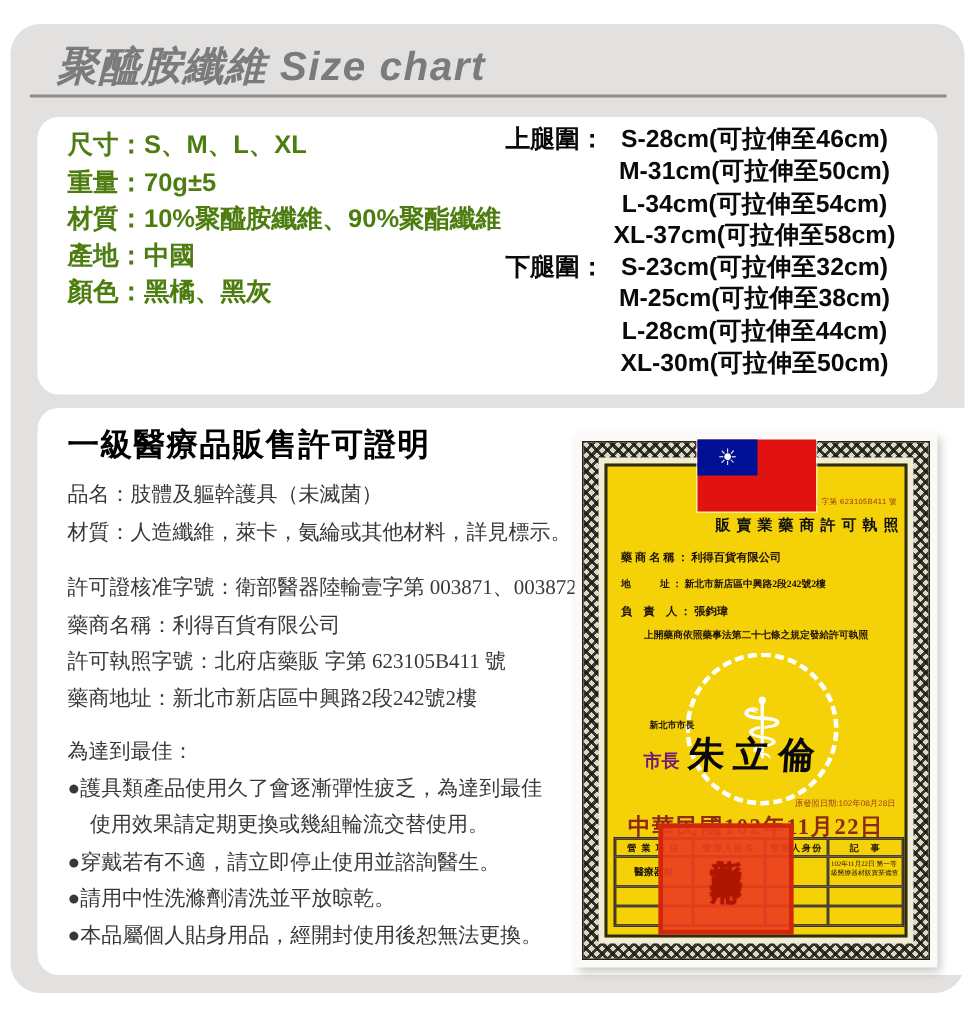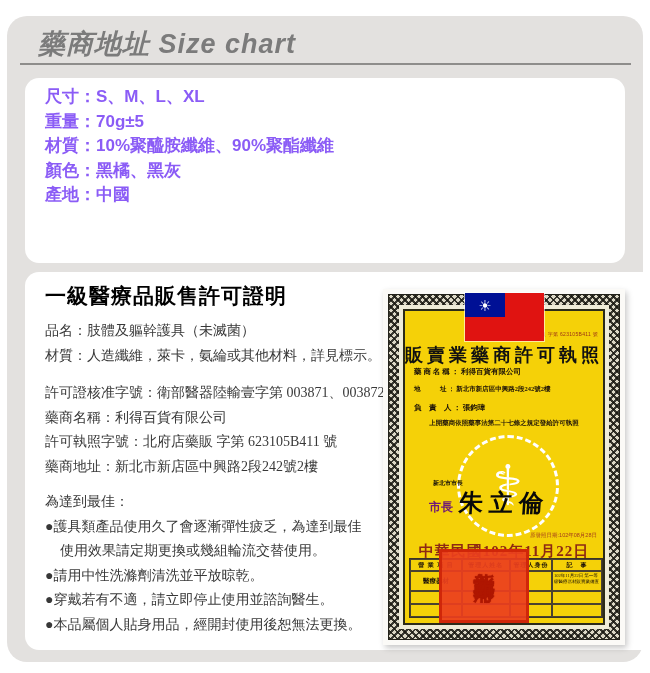--- a/index.html
+++ b/index.html
@@ -10,21 +10,21 @@
   }
   .panel{position:absolute;left:7px;top:16px;width:636px;height:646px;
     background:#e3e1df;border-radius:20px;}
   .header-title{position:absolute;left:38px;top:26px;font-size:27px;font-weight:bold;
     font-style:italic;color:#7b7b7b;letter-spacing:1px;}
   .header-rule{position:absolute;left:20px;top:63px;width:611px;height:2px;background:#8e8d8b;}
 
   
   .box1{position:absolute;left:25px;top:78px;width:600px;height:185px;background:#ffffff;border-radius:14px;}
   .spec-left{position:absolute;left:20px;top:7px;}
-  .spec-row{font-size:17px;font-weight:bold;color:#8b5cf6;line-height:24.6px;white-space:nowrap;}
+  .spec-row{font-size:17px;font-weight:bold;color:#4d7c0f;line-height:24.6px;white-space:nowrap;}
   .leg-col{position:absolute;left:312px;top:5px;width:268px;}
   .leg-group{position:relative;}
   .leg-label{position:absolute;left:0;top:0;font-size:16.5px;font-weight:bold;color:#0a0a0a;line-height:21.3px;}
   .leg-lines{margin-left:66px;width:200px;text-align:center;}
   .leg-line{font-size:16.5px;font-weight:bold;color:#0a0a0a;line-height:21.3px;white-space:nowrap;}
 
   
   .box2{position:absolute;left:25px;top:272px;width:604px;height:378px;background:#ffffff;border-radius:14px;padding-left:34px;}
   .lic-col{position:absolute;left:20px;top:10px;width:350px;}
   .lic-title{font-size:21px;font-weight:bold;color:#000;letter-spacing:1px;margin-bottom:9px;}
@@ -45,22 +45,22 @@
   .cert-yellow{position:absolute;left:20px;top:20px;right:20px;bottom:20px;background:#f5d108;
     border:2px solid #2c2b18;box-shadow:0 0 0 4px #efecd8;}
 
   .flag{position:absolute;left:82px;top:4px;width:79px;height:48px;background:#e01311;z-index:6;
     box-shadow:0 0 0 1px rgba(255,255,255,.6);}
   .flag-canton{position:absolute;left:0;top:0;width:40px;height:24px;background:#001095;}
   .flag-sun{position:absolute;left:0;top:0;width:40px;height:24px;display:flex;align-items:center;
     justify-content:center;color:#ffffff;font-size:15px;line-height:15px;}
 
   .cert-serial{position:absolute;top:20px;right:5px;font-size:5px;color:#993016;letter-spacing:.3px;}
-  .cert-title{position:absolute;top:32px;left:0;width:100%;text-align:left;
-    font-family:"Liberation Serif","DejaVu Serif",serif;font-size:18px;font-weight:bold;color:#111;
+  .cert-title{position:absolute;top:32px;left:0;width:100%;text-align:right;
+    font-family:"Liberation Serif","DejaVu Serif",serif;font-size:10px;font-weight:bold;color:#111;
     letter-spacing:4px;white-space:nowrap;}
   .cert-field{position:absolute;left:9px;font-family:"Liberation Serif","DejaVu Serif",serif;
     color:#1c1208;white-space:nowrap;}
   .f-name{top:56px;font-size:7.5px;font-weight:bold;text-align:center;}
   .f-addr{top:74px;font-size:6.5px;font-weight:bold;}
   .f-owner{top:92px;font-size:7.5px;font-weight:bold;}
   .cert-law{position:absolute;top:108px;left:0;width:100%;text-align:center;font-size:6.5px;
     font-family:"Liberation Serif","DejaVu Serif",serif;font-weight:bold;color:#20150a;white-space:nowrap;}
 
   .emblem{position:absolute;left:52px;top:124px;width:96px;height:96px;border:3px dashed #ffffff;
@@ -90,50 +90,68 @@
     border:3px solid rgba(205,35,8,.9);z-index:8;display:flex;align-items:center;justify-content:center;}
   .seal-text{writing-mode:vertical-rl;text-orientation:upright;font-size:21px;line-height:34px;
     font-weight:bold;color:rgba(175,22,0,.95);letter-spacing:2px;height:62px;
     font-family:"Liberation Serif","DejaVu Serif",serif;text-shadow:0 0 1px rgba(150,15,0,.8);}
 </style>
 </head>
 <body>
 
 <div class="panel"></div>
 
-<div class="header-title">藥商地址 Size chart</div>
+<div class="header-title">聚醯胺纖維 Size chart</div>
 <div class="header-rule"></div>
 
 <div class="box1">
   <div class="spec-left">
     <div class="spec-row"><span>尺寸：</span><span>S、M、L、XL</span></div>
     <div class="spec-row"><span>重量：</span><span>70g±5</span></div>
     <div class="spec-row"><span>材質：</span><span>10%聚醯胺纖維、90%聚酯纖維</span></div>
+    <div class="spec-row"><span>產地：</span><span>中國</span></div>
     <div class="spec-row"><span>顏色：</span><span>黑橘、黑灰</span></div>
-    <div class="spec-row"><span>產地：</span><span>中國</span></div>
   </div>
 
   <div class="leg-col">
+    <div class="leg-group">
+      <span class="leg-label">上腿圍：</span>
+      <div class="leg-lines">
+        <div class="leg-line">S-28cm(可拉伸至46cm)</div>
+        <div class="leg-line">M-31cm(可拉伸至50cm)</div>
+        <div class="leg-line">L-34cm(可拉伸至54cm)</div>
+        <div class="leg-line">XL-37cm(可拉伸至58cm)</div>
+      </div>
+    </div>
+    <div class="leg-group">
+      <span class="leg-label">下腿圍：</span>
+      <div class="leg-lines">
+        <div class="leg-line">S-23cm(可拉伸至32cm)</div>
+        <div class="leg-line">M-25cm(可拉伸至38cm)</div>
+        <div class="leg-line">L-28cm(可拉伸至44cm)</div>
+        <div class="leg-line">XL-30m(可拉伸至50cm)</div>
+      </div>
+    </div>
   </div>
 </div>
 
 <div class="box2">
   <div class="lic-col">
     <div class="lic-title">一級醫療品販售許可證明</div>
     <div class="lic-line">品名：肢體及軀幹護具（未滅菌）</div>
     <div class="lic-line">材質：人造纖維，萊卡，氨綸或其他材料，詳見標示。</div>
     <div class="lic-line gap13">許可證核准字號：衛部醫器陸輸壹字第 003871、003872號</div>
     <div class="lic-line">藥商名稱：利得百貨有限公司</div>
     <div class="lic-line">許可執照字號：北府店藥販 字第 623105B411 號</div>
     <div class="lic-line">藥商地址：新北市新店區中興路2段242號2樓</div>
     <div class="lic-line gap11">為達到最佳：</div>
     <div class="lic-line">●護具類產品使用久了會逐漸彈性疲乏，為達到最佳</div>
     <div class="lic-line indent">使用效果請定期更換或幾組輪流交替使用。</div>
+    <div class="lic-line">●穿戴若有不適，請立即停止使用並諮詢醫生。</div>
     <div class="lic-line">●請用中性洗滌劑清洗並平放晾乾。</div>
-    <div class="lic-line">●穿戴若有不適，請立即停止使用並諮詢醫生。</div>
     <div class="lic-line">●本品屬個人貼身用品，經開封使用後恕無法更換。</div>
   </div>
 </div>
 
 <div class="cert-photo">
   <div class="cert-frame"></div>
 
   <div class="flag">
     <div class="flag-canton"></div>
     <div class="flag-sun">☀</div>

